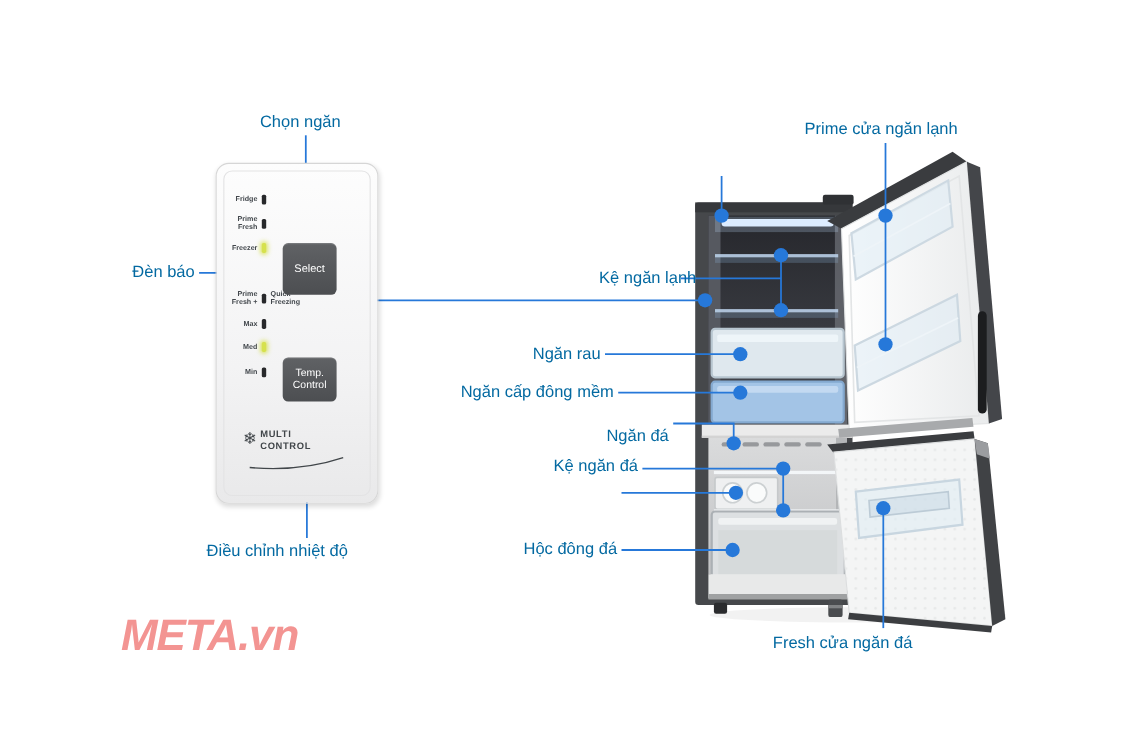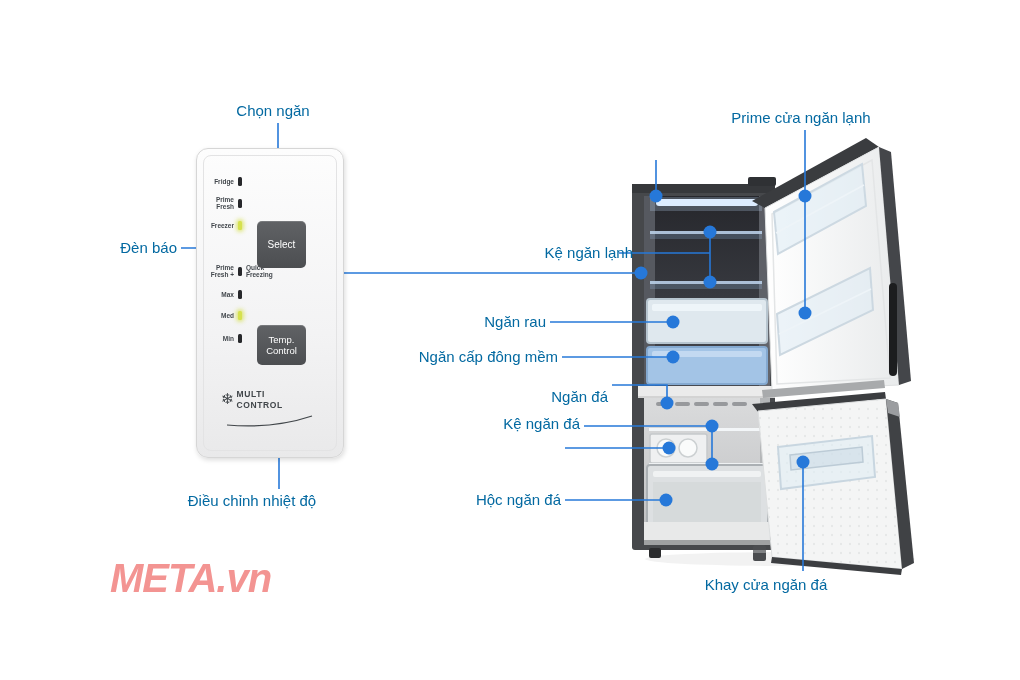--- a/index.html
+++ b/index.html
@@ -219,17 +219,17 @@
 
   <div class="callout ta-c" style="left:198px;top:101px;width:150px;">Chọn ngăn</div>
   <div class="callout ta-r" style="left:80px;top:238px;width:97px;">Đèn báo</div>
   <div class="callout ta-c" style="left:152px;top:491px;width:200px;">Điều chỉnh nhiệt độ</div>
   <div class="callout ta-c" style="left:701px;top:108px;width:200px;">Prime cửa ngăn lạnh</div>
   <div class="callout ta-r" style="left:476px;top:243px;width:157px;">Kệ ngăn lạnh</div>
   <div class="callout ta-r" style="left:446px;top:312px;width:100px;">Ngăn rau</div>
   <div class="callout ta-r" style="left:378px;top:347px;width:180px;">Ngăn cấp đông mềm</div>
   <div class="callout ta-r" style="left:508px;top:375px;width:100px;margin-top:12px;">Ngăn đá</div>
   <div class="callout ta-r" style="left:460px;top:414px;width:120px;">Kệ ngăn đá</div>
-  <div class="callout ta-r" style="left:441px;top:490px;width:120px;">Hộc ngăn đá</div>
-  <div class="callout ta-c" style="left:666px;top:575px;width:200px;">Khay cửa ngăn đá</div>
+  <div class="callout ta-r" style="left:441px;top:490px;width:120px;">Hộc đông đá</div>
+  <div class="callout ta-c" style="left:666px;top:575px;width:200px;">Fresh cửa ngăn đá</div>
 
   <div class="watermark">META.vn</div>
 </div>
 
 </body></html>

